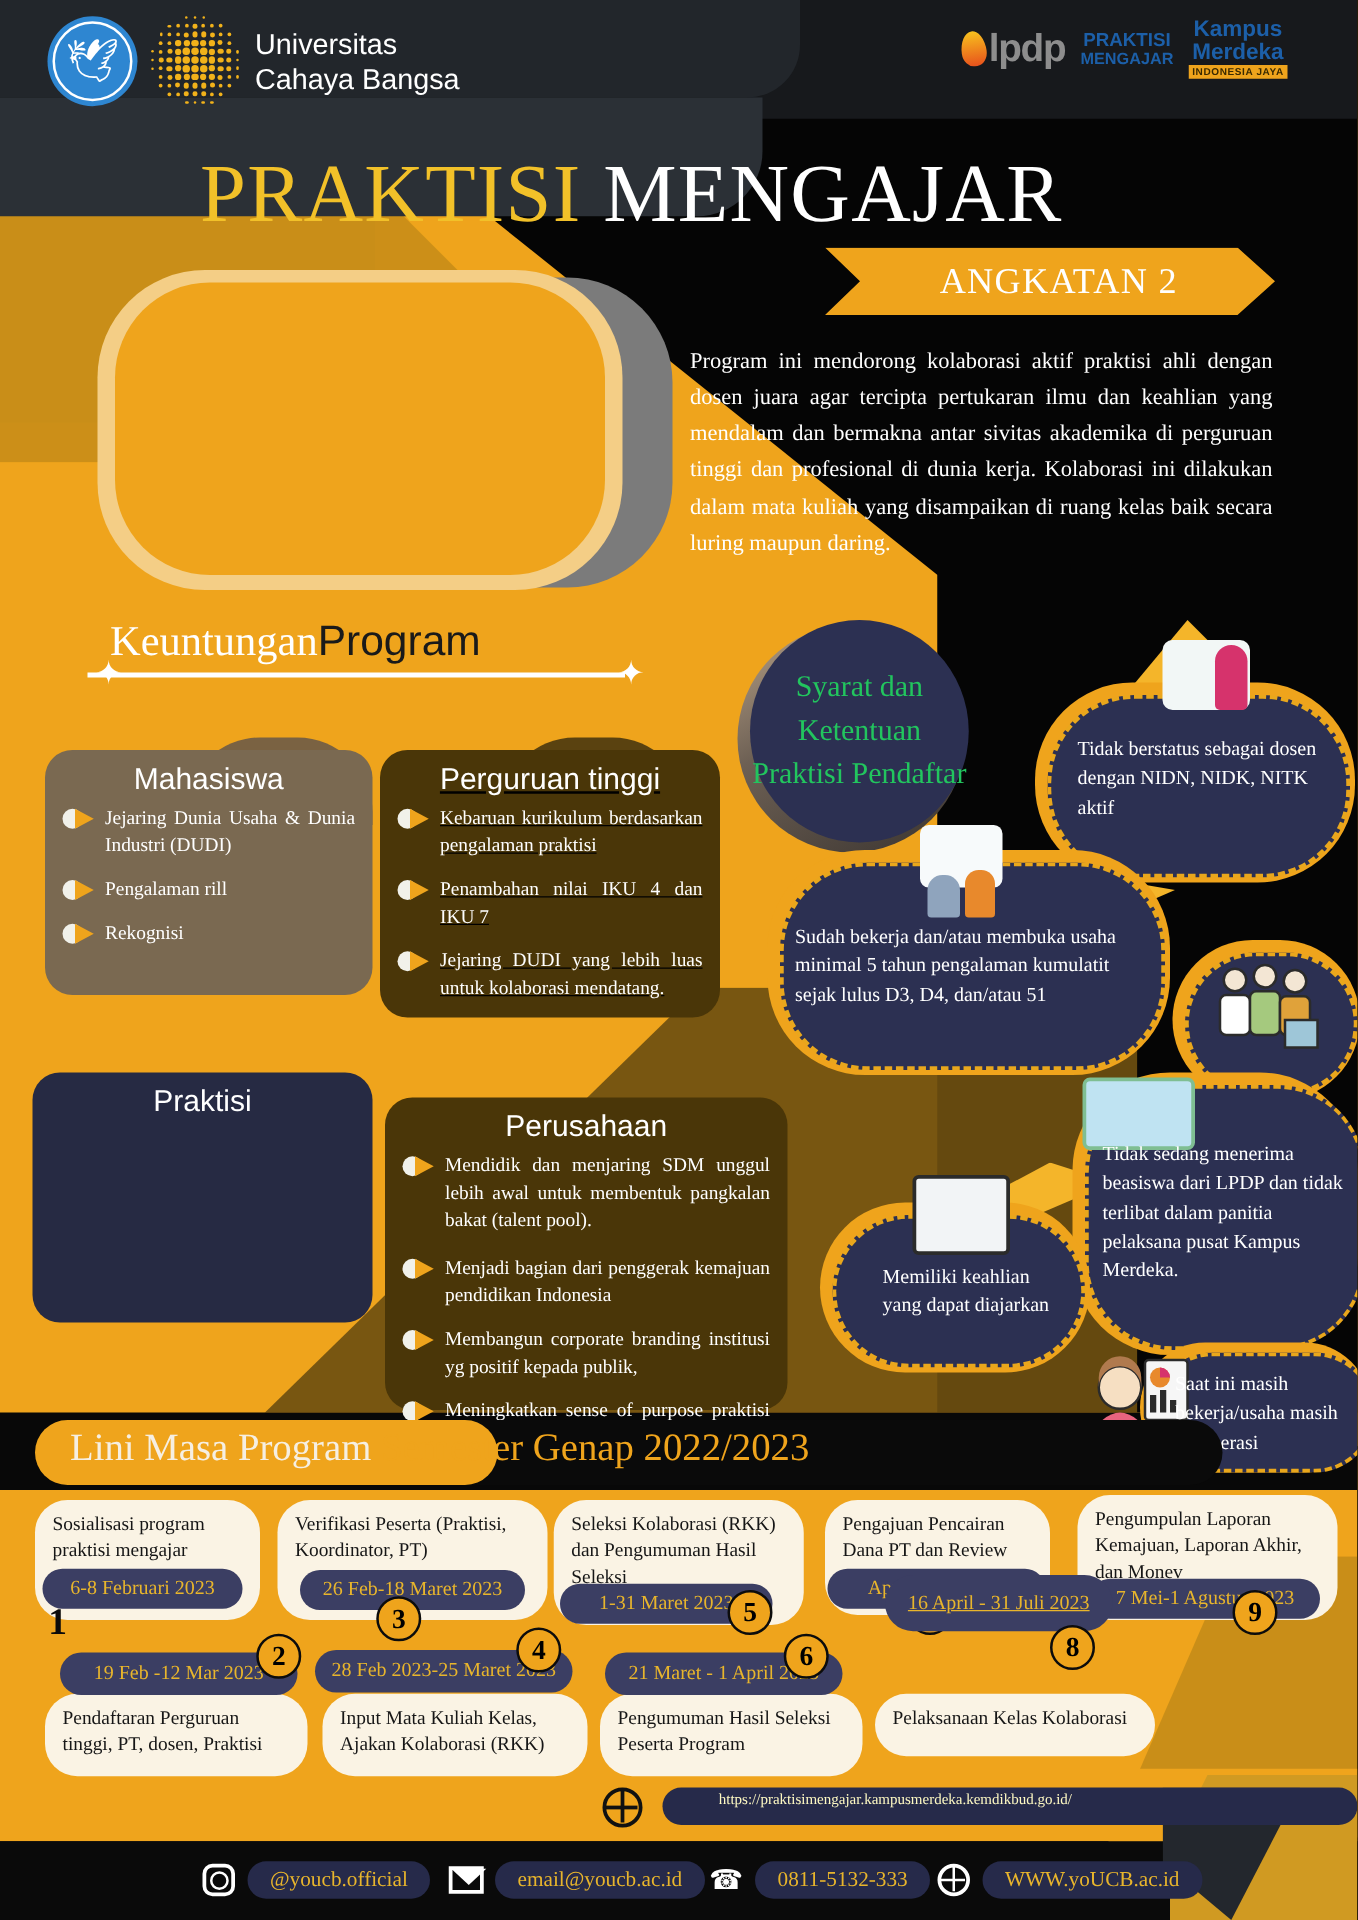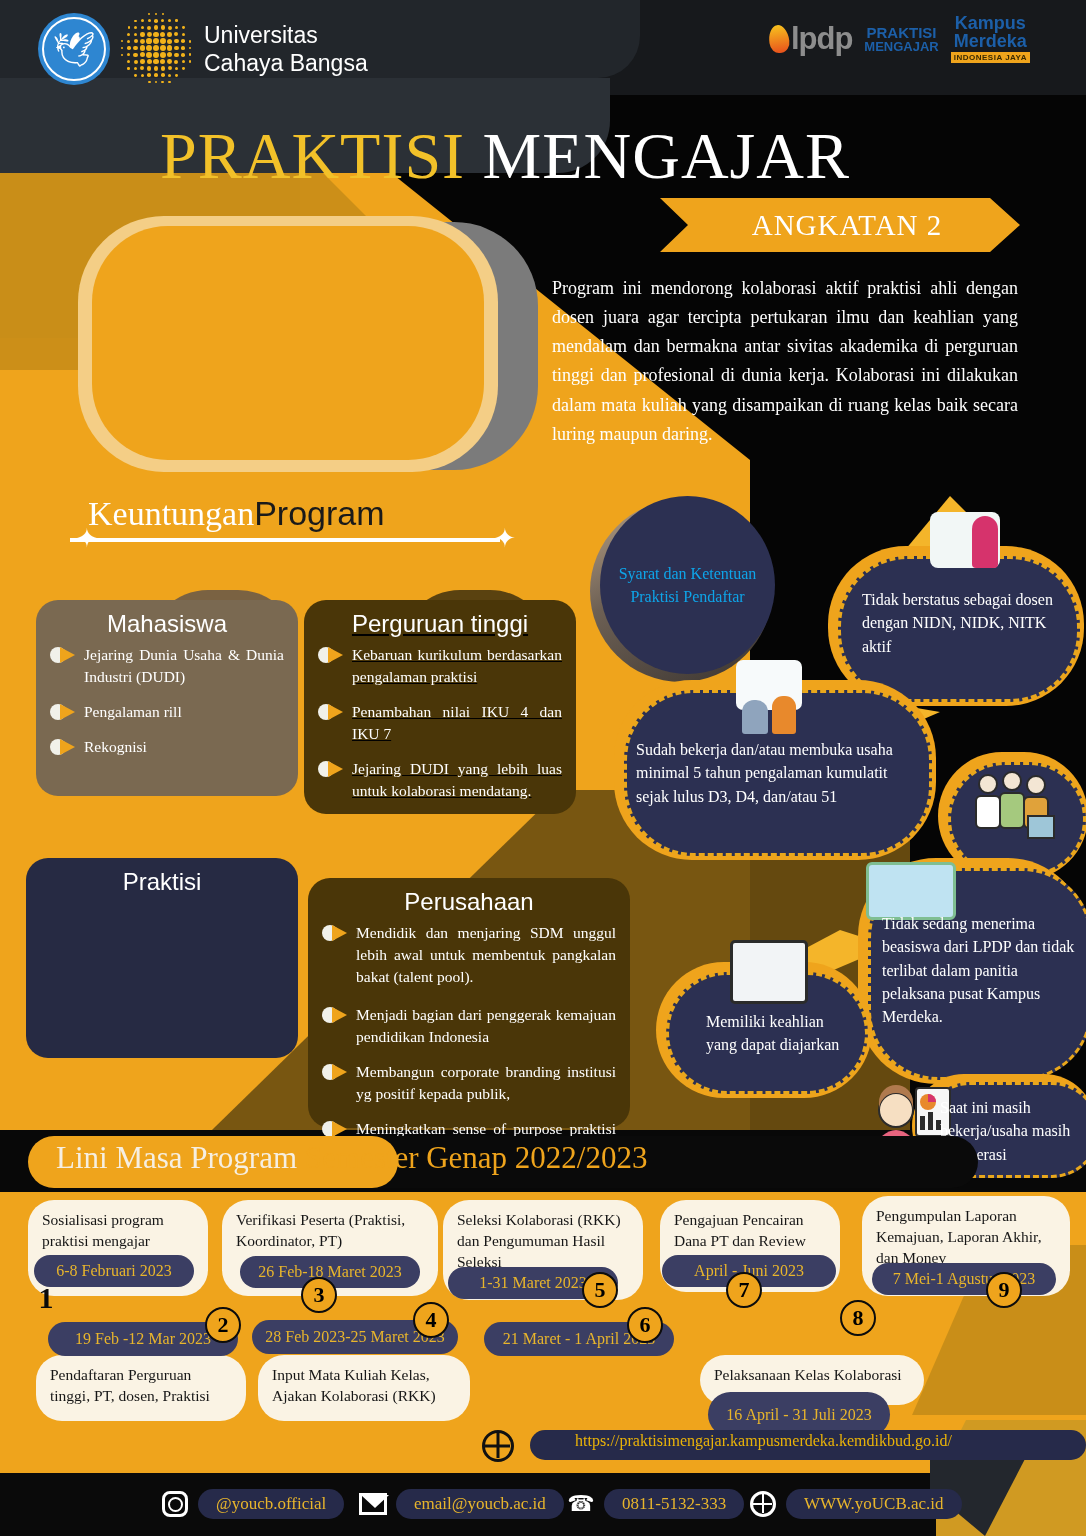--- a/index.html
+++ b/index.html
@@ -128,22 +128,22 @@
   .bullets li:before{content:"";position:absolute;left:0;top:3px;width:16px;height:16px;
     border-radius:50%;background:#f1f1ea;}
   .bullets li:after{content:"";position:absolute;left:10px;top:3px;width:0;height:0;
     border-left:15px solid #EFA41C;border-top:8px solid transparent;border-bottom:8px solid transparent;}
 
   
   .syarat-photo{position:absolute;left:590px;top:500px;width:182px;height:182px;border-radius:50%;
     background:linear-gradient(150deg,#b9a288,#6d6054 40%,#3a3430);}
   .syarat{
     position:absolute;left:600px;top:496px;width:175px;height:178px;border-radius:50%;
-    background:#2C3052;color:#0ea5e9;display:flex;align-items:center;justify-content:center;
-    text-align:center;font-size:16px;line-height:1.45;
+    background:#2C3052;color:#22c55e;display:flex;align-items:center;justify-content:center;
+    text-align:center;font-size:24px;line-height:1.45;
   }
 
   
   .rq{position:absolute;}
   .rq .blob{position:absolute;background:#2C3052;border:3px dashed #E9A71C;border-radius:70px;}
   .rq .ring-out{position:absolute;background:#EFA41C;border-radius:78px;}
   .rq .txt{position:absolute;color:#fff;font-size:16px;line-height:1.46;}
 
   .flare{position:absolute;background:#F4B52A;}
 
@@ -159,21 +159,21 @@
   .tl-date{position:absolute;background:#3B3E63;border-radius:24px;color:#E8B52C;
     display:flex;align-items:center;justify-content:center;font-size:16px;box-sizing:border-box;
     padding:0 14px;white-space:nowrap;}
   .tl-num{position:absolute;width:32px;height:32px;border-radius:50%;background:#EFA41C;
     color:#000;font-weight:700;display:flex;align-items:center;justify-content:center;
     font-size:22px;font-family:"Liberation Serif",serif;border:2px solid #0c0c0c;}
   .tl-num.plain{background:transparent;border:none;color:#0b0b0b;font-size:30px;}
 
   
   .url-pill{position:absolute;left:530px;top:1430px;width:556px;height:30px;background:#262A4A;border-radius:16px;}
-  .url-txt{position:absolute;left:575px;top:1432px;color:#eab308;font-size:16px;white-space:nowrap;}
+  .url-txt{position:absolute;left:575px;top:1432px;color:#fef9c3;font-size:12px;white-space:nowrap;}
   .globe{position:absolute;left:482px;top:1430px;width:32px;height:32px;border-radius:50%;
     border:3px solid #111;box-sizing:border-box;background:#EFA41C;}
   .globe:before{content:"";position:absolute;left:50%;top:-1px;width:3px;height:26px;background:#111;transform:translateX(-50%);}
   .globe:after{content:"";position:absolute;top:50%;left:-1px;width:26px;height:3px;background:#111;transform:translateY(-50%);}
 
   .fitem{position:absolute;display:flex;align-items:center;gap:8px;}
   .fpill{background:#262A4A;border-radius:16px;color:#E8B52C;font-size:17px;
     padding:5px 18px;white-space:nowrap;}
   .ficon{width:30px;height:30px;display:flex;align-items:center;justify-content:center;
     color:#fff;font-size:22px;}
@@ -504,27 +504,30 @@
   </div>
   <div class="tl-date" style="left:48px;top:1322px;width:190px;height:34px;">19 Feb -12 Mar 2023</div>
   <div class="tl-num" style="left:205px;top:1307px;">2</div>
 
   <div class="tl-card" style="left:258px;top:1355px;width:212px;height:66px;">
     <span>Input Mata Kuliah Kelas, Ajakan Kolaborasi (RKK)</span>
   </div>
   <div class="tl-date" style="left:252px;top:1320px;width:206px;height:34px;">28 Feb 2023-25 Maret 2023</div>
   <div class="tl-num" style="left:413px;top:1302px;">4</div>
 
+  <div class="tl-card" style="left:480px;top:1355px;width:210px;height:66px;">
+    <span>Pengumuman Hasil Seleksi Peserta Program</span>
+  </div>
   <div class="tl-date" style="left:484px;top:1322px;width:190px;height:34px;">21 Maret - 1 April 2023</div>
   <div class="tl-num" style="left:627px;top:1307px;">6</div>
 
   <div class="tl-card" style="left:700px;top:1355px;width:224px;height:50px;">
     <span>Pelaksanaan Kelas Kolaborasi</span>
   </div>
-  <div class="tl-date" style="left:708px;top:1392px;width:182px;height:45px;">16 April - 31 Juli 2023</div>
+  <div class="tl-date" style="left:708px;top:1260px;width:182px;height:45px;text-decoration:underline;">16 April - 31 Juli 2023</div>
   <div class="tl-num" style="left:840px;top:1300px;">8</div>
 
   <div class="globe"></div>
   <div class="url-pill"></div>
   <div class="url-txt">https://praktisimengajar.kampusmerdeka.kemdikbud.go.id/</div>
 
   <div class="fitem" style="left:160px;top:1489px;">
     <div class="ficon">
         <div class="ig-ic">
           <i></i>

